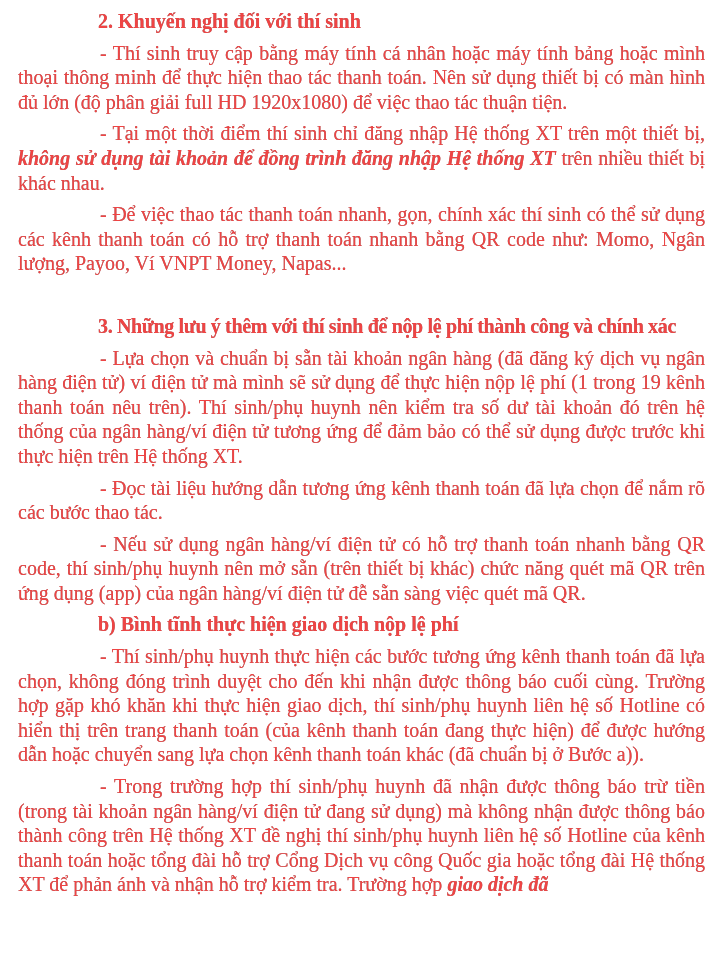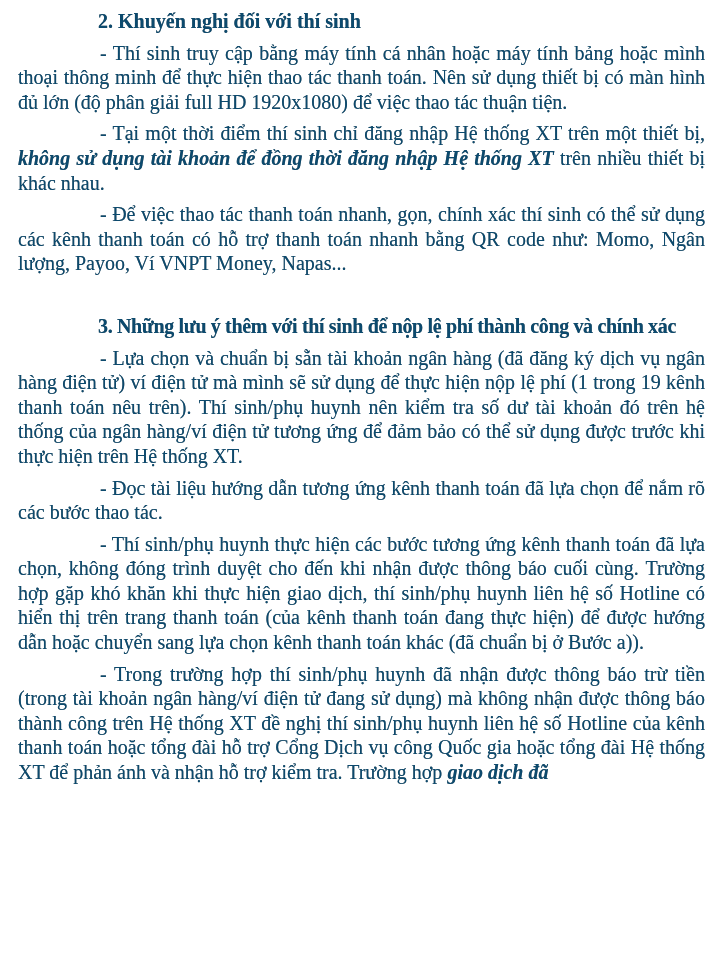--- a/index.html
+++ b/index.html
@@ -13,21 +13,21 @@
     overflow: hidden;
   }
   .doc {
     box-sizing: border-box;
     width: 725px;
     height: 979px;
     padding: 9px 20px 0 18px;
     font-family: "Liberation Serif", "DejaVu Serif", serif;
     font-size: 20px;
     line-height: 24.6px;
-    color: #0c4a6e;
+    color: #ef4444;
     
     text-shadow: 0 0 0.5px rgba(20,20,20,0.55);
   }
   .blk {
     margin: 0 0 7px 0;
     padding: 0;
   }
   .p {
     text-align: justify;
     text-indent: 82px;
@@ -49,30 +49,32 @@
 </head>
 <body>
 
 <div class="doc">
 
   <p class="blk h"><span>2. Khuyến nghị đối với thí sinh</span></p>
 
   <p class="blk p"><span>- Thí sinh truy cập bằng máy tính cá nhân hoặc máy tính bảng hoặc mình thoại thông minh để thực hiện thao tác thanh toán. Nên sử dụng thiết bị có màn hình đủ lớn (độ phân giải full HD 1920x1080) để việc thao tác thuận tiện.</span></p>
 
 
-  <p class="blk p"><span>- Tại một thời điểm thí sinh chỉ đăng nhập Hệ thống XT trên một thiết bị, </span><span class="bi">không sử dụng tài khoản để đồng thời đăng nhập Hệ thống XT</span><span> trên nhiều thiết bị khác nhau.</span></p>
+  <p class="blk p"><span>- Tại một thời điểm thí sinh chỉ đăng nhập Hệ thống XT trên một thiết bị, </span><span class="bi">không sử dụng tài khoản để đồng trình đăng nhập Hệ thống XT</span><span> trên nhiều thiết bị khác nhau.</span></p>
 
   <p class="blk p"><span>- Để việc thao tác thanh toán nhanh, gọn, chính xác thí sinh có thể sử dụng các kênh thanh toán có hỗ trợ thanh toán nhanh bằng QR code như: Momo, Ngân lượng, Payoo, Ví VNPT Money, Napas...</span></p>
 
   <p class="blk h tight"><span>3. Những lưu ý thêm với thí sinh để nộp lệ phí thành công và chính xác</span></p>
 
 
   <p class="blk p"><span>- Lựa chọn và chuẩn bị sẵn tài khoản ngân hàng (đã đăng ký dịch vụ ngân hàng điện tử) ví điện tử mà mình sẽ sử dụng để thực hiện nộp lệ phí (1 trong 19 kênh thanh toán nêu trên). Thí sinh/phụ huynh nên kiểm tra số dư tài khoản đó trên hệ thống của ngân hàng/ví điện tử tương ứng để đảm bảo có thể sử dụng được trước khi thực hiện trên Hệ thống XT.</span></p>
 
   <p class="blk p"><span>- Đọc tài liệu hướng dẫn tương ứng kênh thanh toán đã lựa chọn để nắm rõ các bước thao tác.</span></p>
 
+  <p class="blk p"><span>- Nếu sử dụng ngân hàng/ví điện tử có hỗ trợ thanh toán nhanh bằng QR code, thí sinh/phụ huynh nên mở sẵn (trên thiết bị khác) chức năng quét mã QR trên ứng dụng (app) của ngân hàng/ví điện tử đễ sẵn sàng việc quét mã QR.</span></p>
 
+  <p class="blk h"><span>b) Bình tĩnh thực hiện giao dịch nộp lệ phí</span></p>
 
   <p class="blk p"><span>- Thí sinh/phụ huynh thực hiện các bước tương ứng kênh thanh toán đã lựa chọn, không đóng trình duyệt cho đến khi nhận được thông báo cuối cùng. Trường hợp gặp khó khăn khi thực hiện giao dịch, thí sinh/phụ huynh liên hệ số Hotline có hiển thị trên trang thanh toán (của kênh thanh toán đang thực hiện) để được hướng dẫn hoặc chuyển sang lựa chọn kênh thanh toán khác (đã chuẩn bị ở Bước a)).</span></p>
 
   <p class="blk p"><span>- Trong trường hợp thí sinh/phụ huynh đã nhận được thông báo trừ tiền (trong tài khoản ngân hàng/ví điện tử đang sử dụng) mà không nhận được thông báo thành công trên Hệ thống XT đề nghị thí sinh/phụ huynh liên hệ số Hotline của kênh thanh toán hoặc tổng đài hỗ trợ Cổng Dịch vụ công Quốc gia hoặc tổng đài Hệ thống XT để phản ánh và nhận hỗ trợ kiểm tra. Trường hợp </span><span class="bi">giao dịch đã</span></p>
 
 </div>
 
 </body></html>

